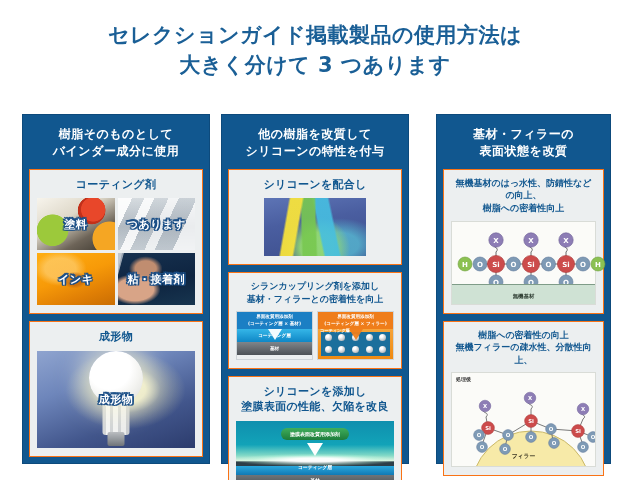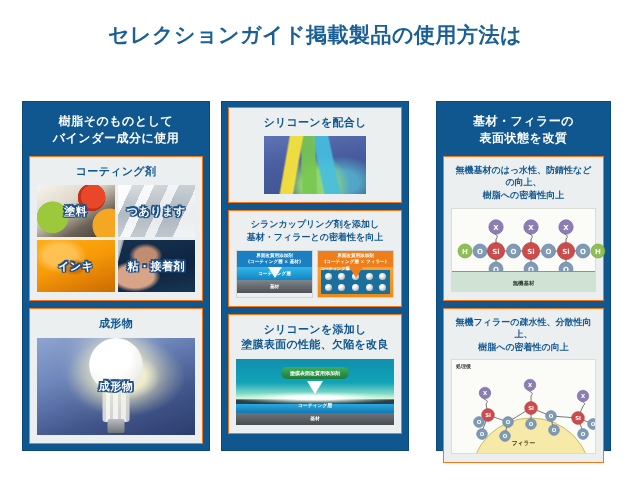--- a/index.html
+++ b/index.html
@@ -16,21 +16,21 @@
     position:absolute; left:0; top:20px; width:630px;
     text-align:center; color:#1a5f96;
     font-size:21px; font-weight:bold; line-height:1.45;
     letter-spacing:0.5px;
   }
   .title .l2 { display:block; }
 
   
   .panels { position:absolute; left:0; top:101px; width:630px; height:352px; }
   .panel {
-    position:absolute; top:0; width:188px; height:350px;
+    position:absolute; top:13px; width:188px; height:350px;
     background:#11578f; border:1px solid #0d4a7c;
     padding:5px 6px 7px 6px;
   }
   .panel.p1 { left:22px; }
   .panel.p2 { left:221px; }
   .panel.p3 { left:438px; width:172px; }
   .panel.p3 { left:436px; width:175px; }
 
   .panel-head {
     color:#ffffff; font-size:12px; font-weight:bold;
@@ -236,20 +236,21 @@
   }
   .fill-svg { position:absolute; left:0; top:0; }
 </style>
 </head>
 <body>
 
 <div class="slide">
 
   <div class="title">
     <span class="l1">セレクションガイド掲載製品の使用方法は</span>
+    <span class="l2">大きく分けて 3 つあります</span>
   </div>
 
   <div class="panels">
 
     <div class="panel p1">
       <div class="panel-head">
         <span class="hl">樹脂そのものとして</span>
         <span class="hl">バインダー成分に使用</span>
       </div>
 
@@ -276,20 +277,24 @@
         <div class="img-bulb">
           <div class="bulb-neck"></div>
           <div class="bulb-base"></div>
           <div class="bulb-glass"></div>
           <span class="tile-label">成形物</span>
         </div>
       </div>
     </div>
 
     <div class="panel p2">
+      <div class="panel-head">
+        <span class="hl">他の樹脂を改質して</span>
+        <span class="hl">シリコーンの特性を付与</span>
+      </div>
 
       <div class="card">
         <div class="card-title">
           <span class="cl">シリコーンを配合し</span>
         </div>
         <div style="padding:0 28px;">
           <div class="img-splash"></div>
         </div>
       </div>
 
@@ -414,22 +419,22 @@
               <text x="114" y="62.6" fill="#fff">O</text>
             </g>
           </svg>
           <div class="mol-sub"></div>
           <div class="mol-sub-txt">無機基材</div>
         </div>
       </div>
 
       <div class="card">
         <div class="card-title sm">
+          <span class="cl">樹脂への密着性の向上</span>
           <span class="cl">無機フィラーの疎水性、分散性向上、</span>
-          <span class="cl">樹脂への密着性の向上</span>
         </div>
         <div class="fill-box">
           <span class="fill-tag">処理後</span>
           <svg class="fill-svg" width="159" height="95" viewBox="0 0 159 95">
             <circle cx="79" cy="118" r="60" fill="#f7eaa8" stroke="#cbb96a" stroke-width="1"></circle>
             <g stroke="#6b6b6b" stroke-width=".9" fill="none">
               <line x1="36" y1="55" x2="30" y2="72"></line>
               <line x1="56" y1="62" x2="53" y2="74"></line>
               <line x1="79" y1="48" x2="79" y2="62"></line>
               <line x1="99" y1="56" x2="101" y2="68"></line>

